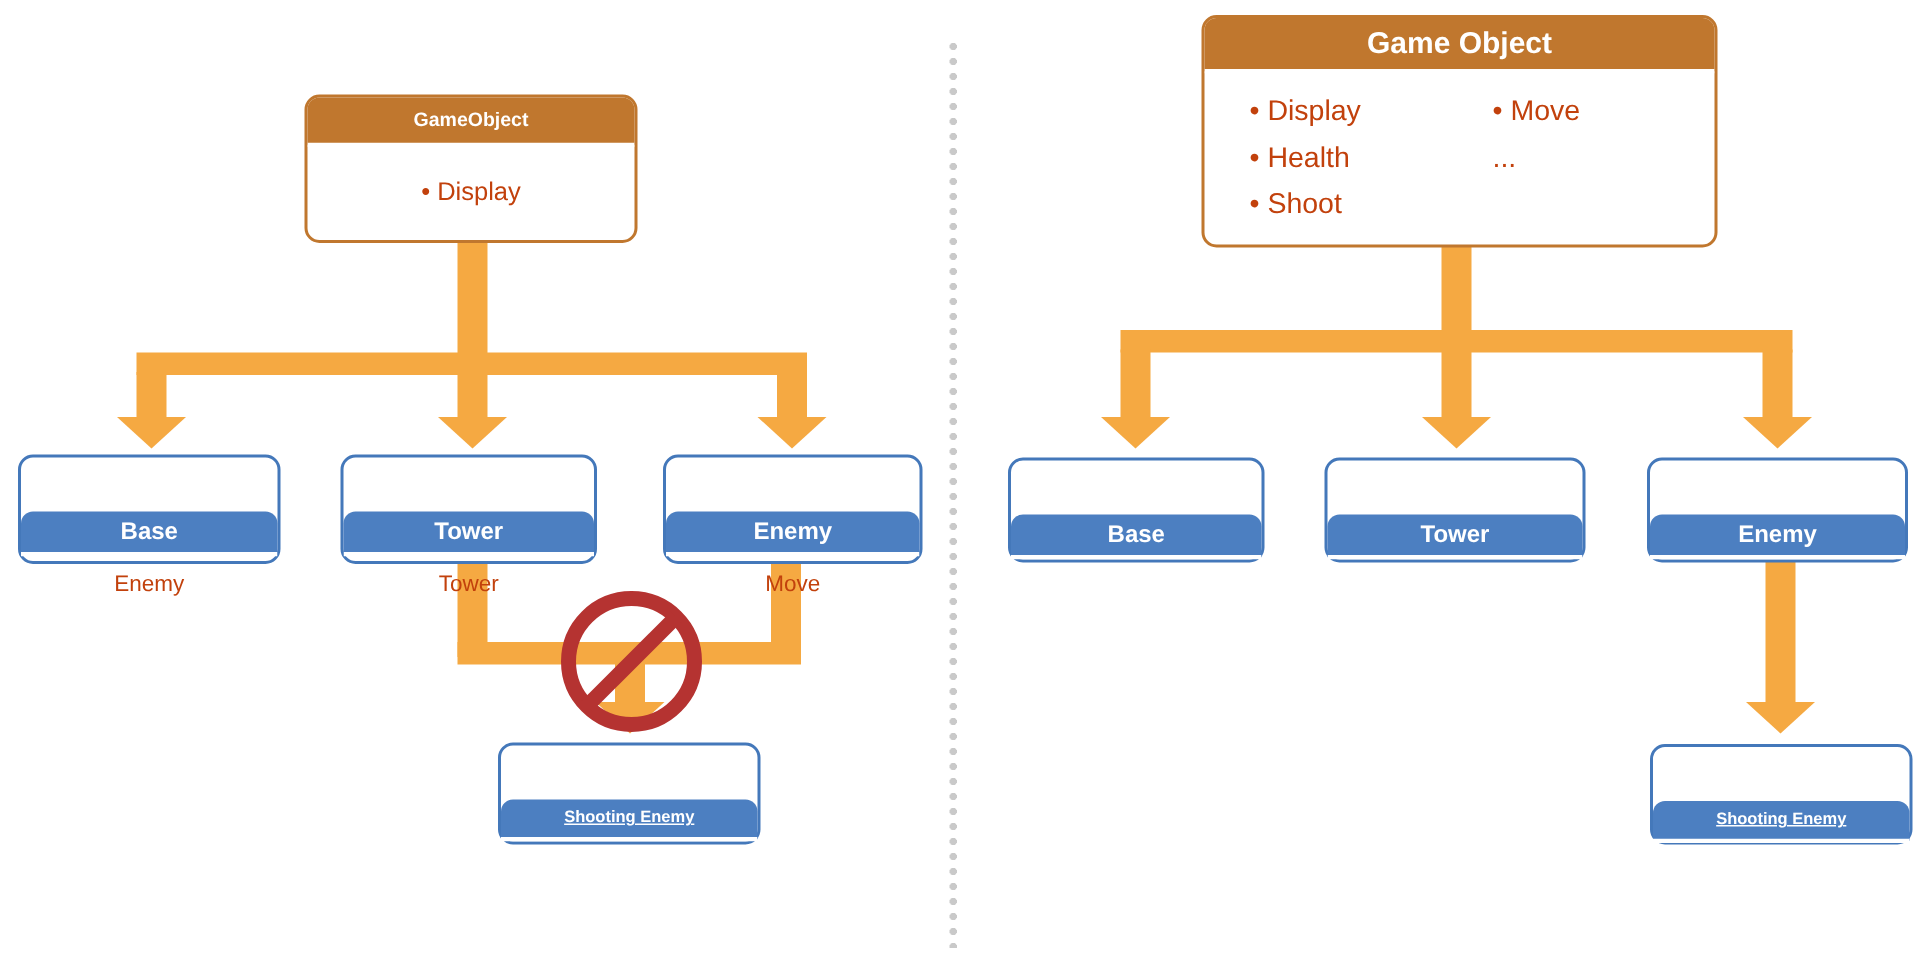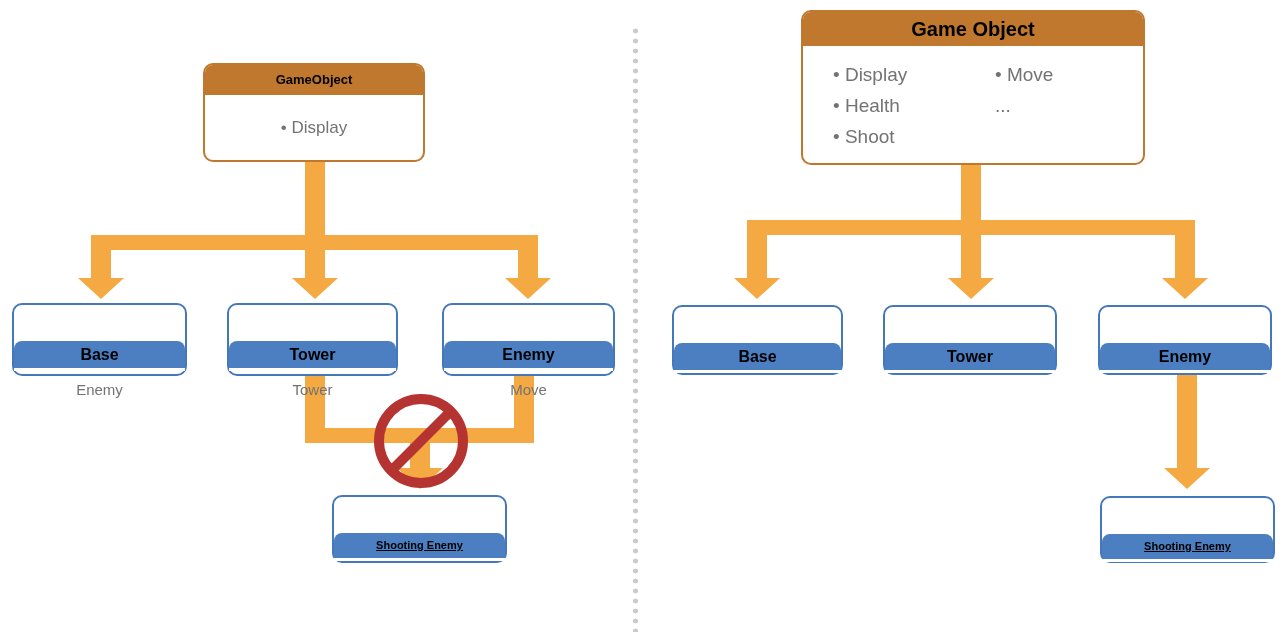--- a/index.html
+++ b/index.html
@@ -3,25 +3,25 @@
 <meta charset="utf-8">
 <style>
   html,body{margin:0;padding:0;background:#ffffff;}
   #canvas{
     position:relative;width:1287px;height:639px;overflow:hidden;
     font-family:"Liberation Sans",sans-serif;background:#ffffff;
   }
   
   .box{position:absolute;background:#fff;border-radius:10px;box-sizing:border-box;}
   .box .hdr{
-    color:#000000;font-weight:bold;text-align:center;
+    color:#ffffff;font-weight:bold;text-align:center;
     border-radius:8px 8px 0 0;border-bottom:3px solid #fff;
     box-sizing:border-box;
   }
-  .box .bd{text-align:center;color:#737373;box-sizing:border-box;}
+  .box .bd{text-align:center;color:#c2410c;box-sizing:border-box;}
   .orange{border:2px solid #c0772e;}
   .orange .hdr{background:#c0772e;}
   .blue{border:2px solid #4478ba;}
   .blue .hdr{background:#4c7fc1;margin-top:36px;}
   
   .c{position:absolute;background:#f5a942;}
   .ah{position:absolute;width:0;height:0;
       border-left:23px solid transparent;border-right:23px solid transparent;
       border-top:21px solid #f5a942;}
   

